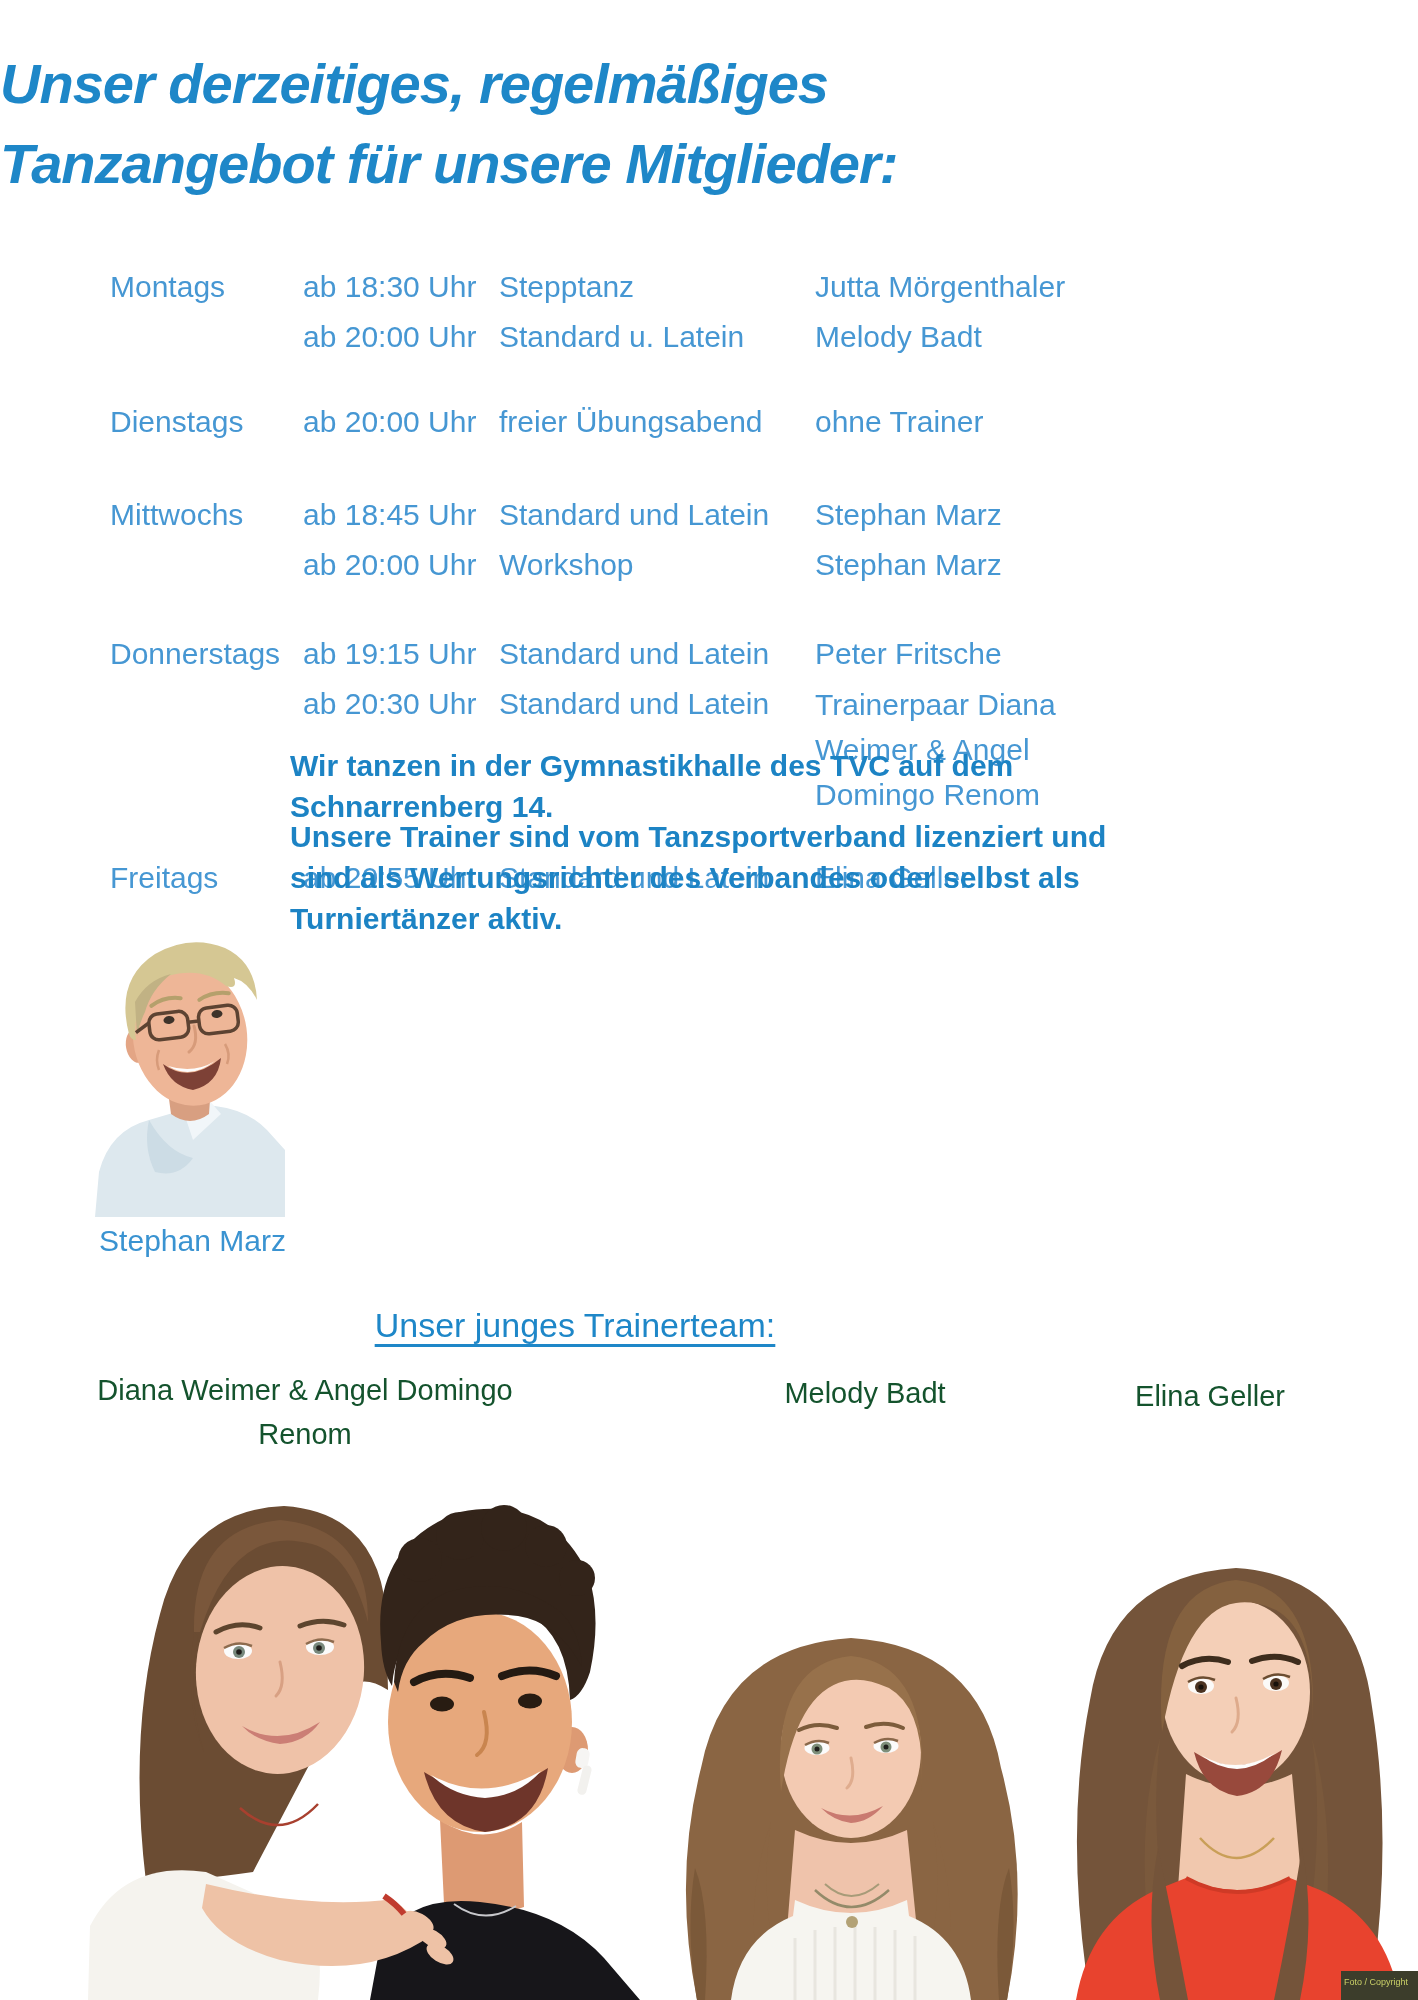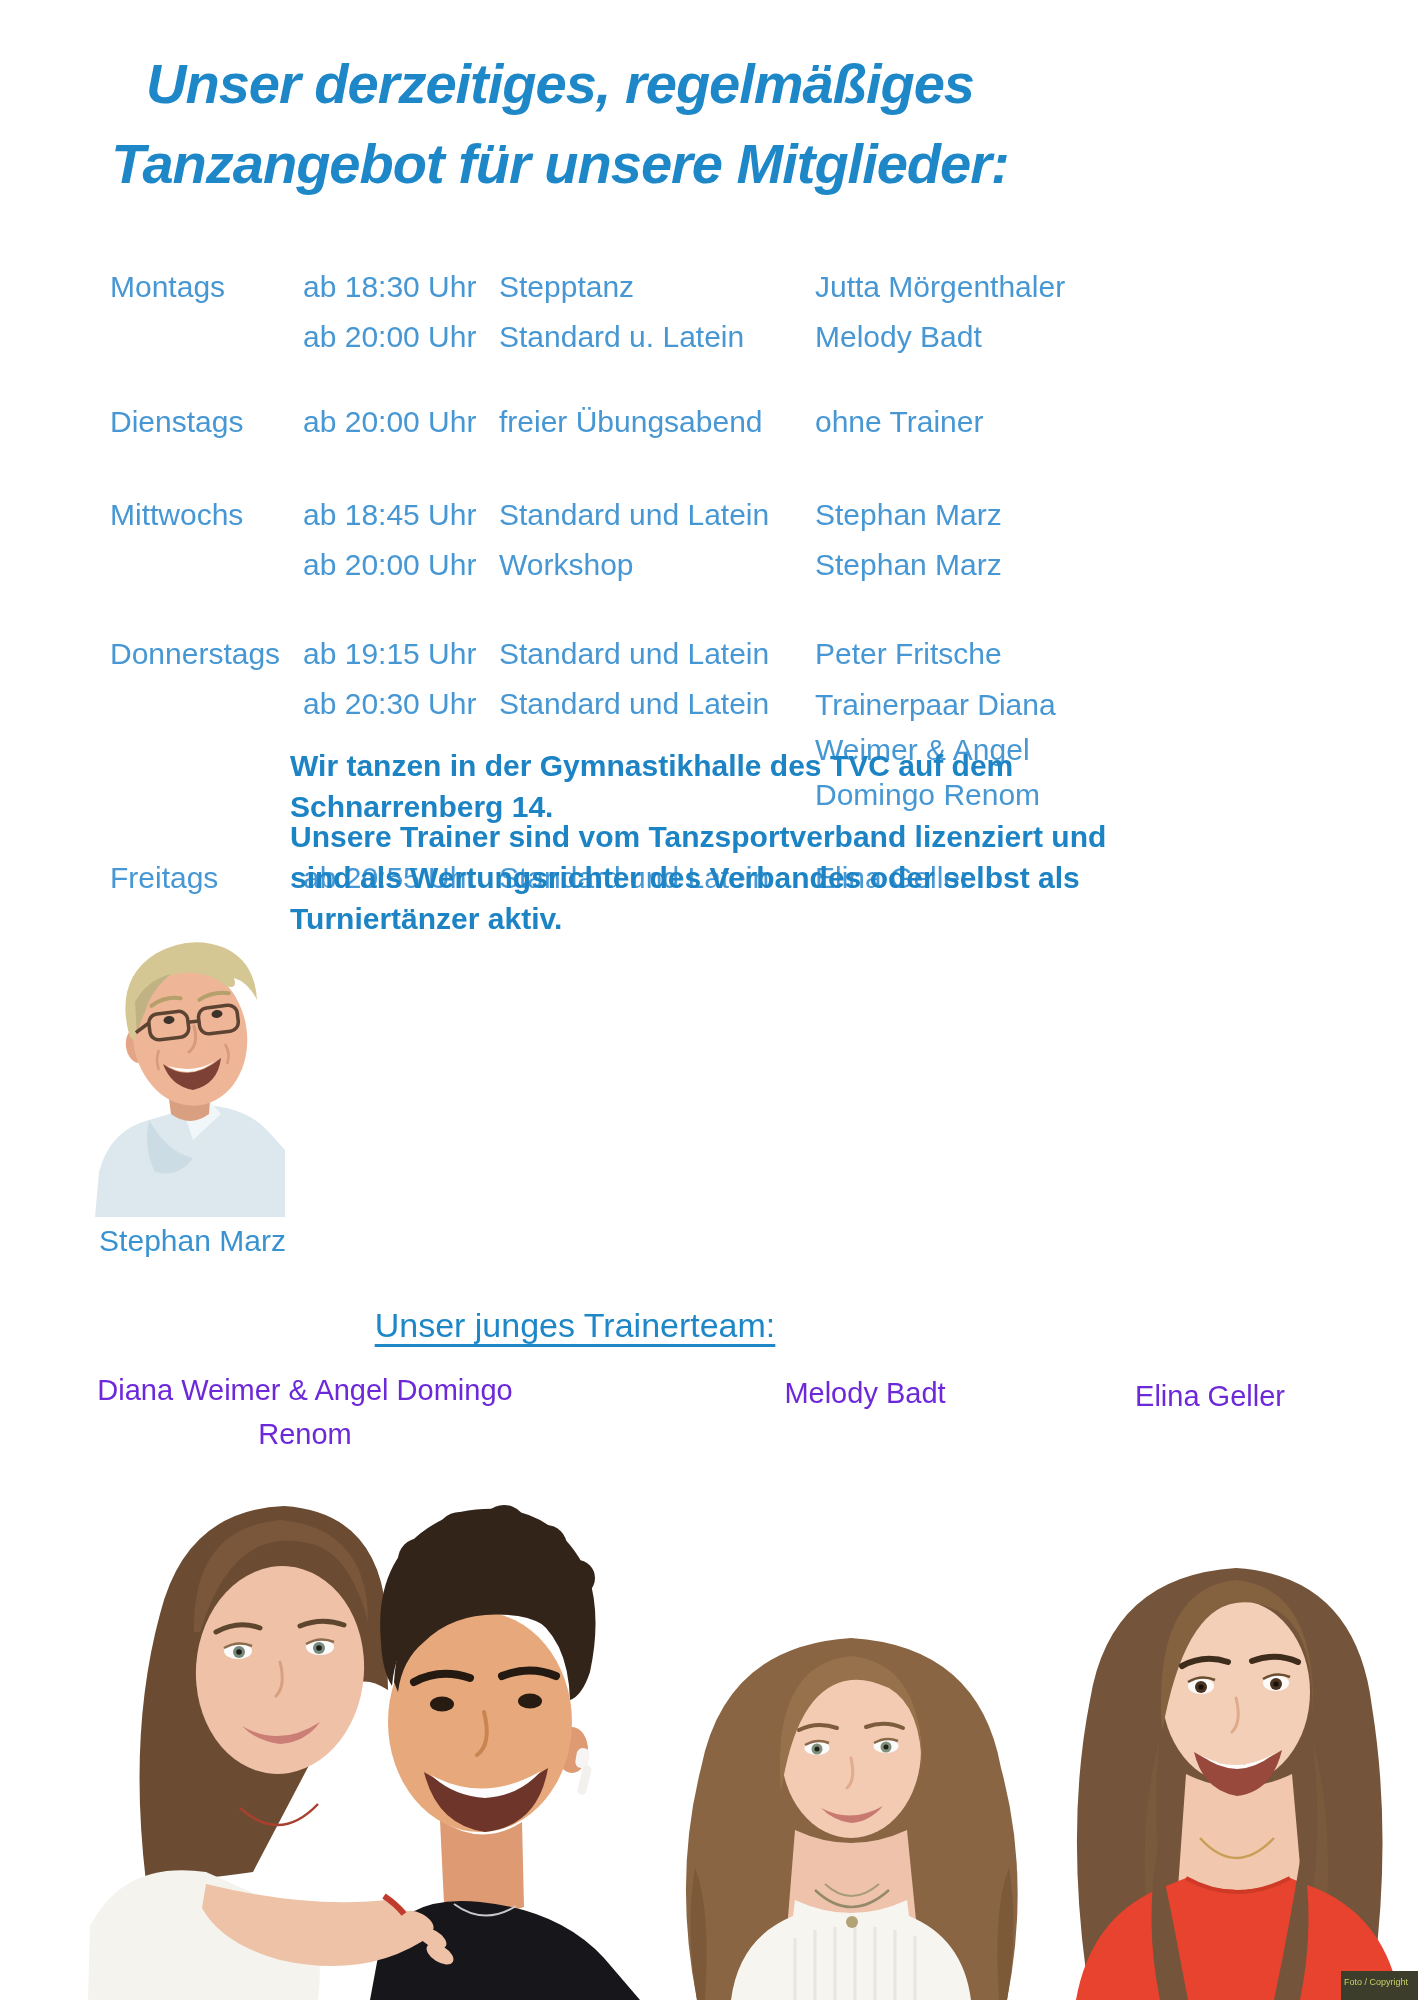--- a/index.html
+++ b/index.html
@@ -4,21 +4,21 @@
 <style>
   * { margin:0; padding:0; box-sizing:border-box; }
   html,body { background:#ffffff; }
   .page {
     position:relative; width:1418px; height:2000px; margin:0 auto;
     background:#ffffff; overflow:hidden;
     font-family:"Liberation Sans", sans-serif;
   }
   
   .title {
-    position:absolute; left:0; top:44px; width:1120px; text-align:center;
+    position:absolute; left:0; top:44px; width:1120px; text-align:left;
     font-size:56px; font-weight:bold; font-style:italic;
     color:#1e87c8; line-height:80px; letter-spacing:-1px;
   }
   
   .schedule-group { position:absolute; left:110px; display:flex; font-size:30px; color:#4697d3;gap:13px; }
   .col-day   { width:180px; line-height:50px; }
   .sessions  { display:flex; flex-direction:column; }
   .session-row { display:flex; align-items:flex-start; min-height:50px; }
   .col-time   { width:196px; line-height:50px; }
   .col-course { width:305px; line-height:50px; }
@@ -32,21 +32,21 @@
   .stephan-caption {
     position:absolute; left:95px; top:1224px; width:195px; text-align:center;
     font-size:30px; color:#3a93d1;
   }
   
   .team-heading {
     position:absolute; left:0; top:1306px; width:1150px; text-align:center;
     font-size:34px; font-weight:normal; color:#1e87c8;
     text-decoration:underline; text-underline-offset:7px; text-decoration-thickness:3px;
   }
-  .member-name { position:absolute; font-size:29px; color:#6d28d9; text-align:center; line-height:44px; }
+  .member-name { position:absolute; font-size:29px; color:#14532d; text-align:center; line-height:44px; }
   .member-1 { left:85px;  top:1368px; width:440px; }
   .member-2 { left:655px; top:1371px; width:420px; }
   .member-3 { left:1020px; top:1374px; width:380px; }
   
   .photo { position:absolute; }
   .photo svg { display:block; width:100%; height:100%; }
   .photo-stephan { left:95px;  top:932px;  width:190px; height:285px; }
   .photo-couple  { left:88px;  top:1452px; width:552px; height:548px; }
   .photo-melody  { left:645px; top:1578px; width:415px; height:422px; }
   .photo-elina   { left:1040px;top:1492px; width:378px; height:508px; }

